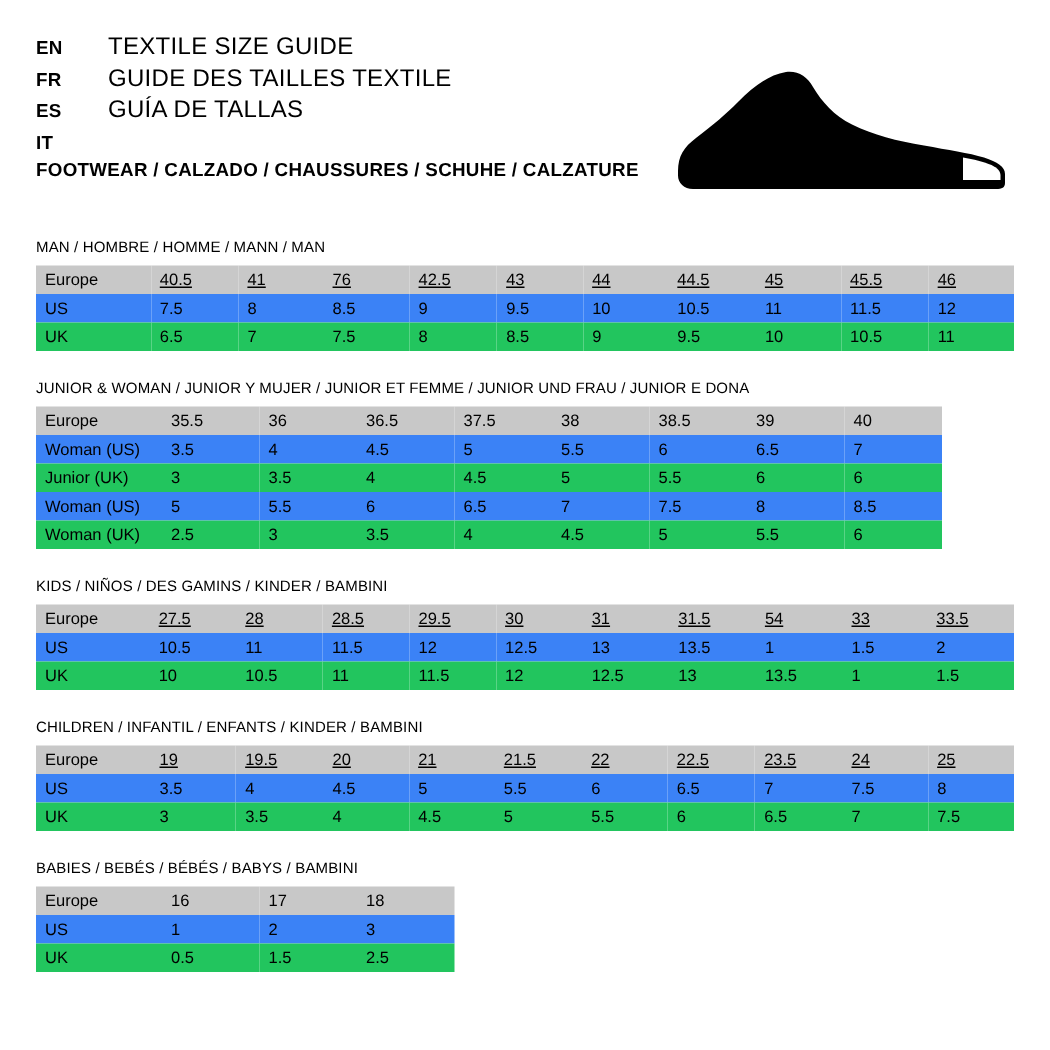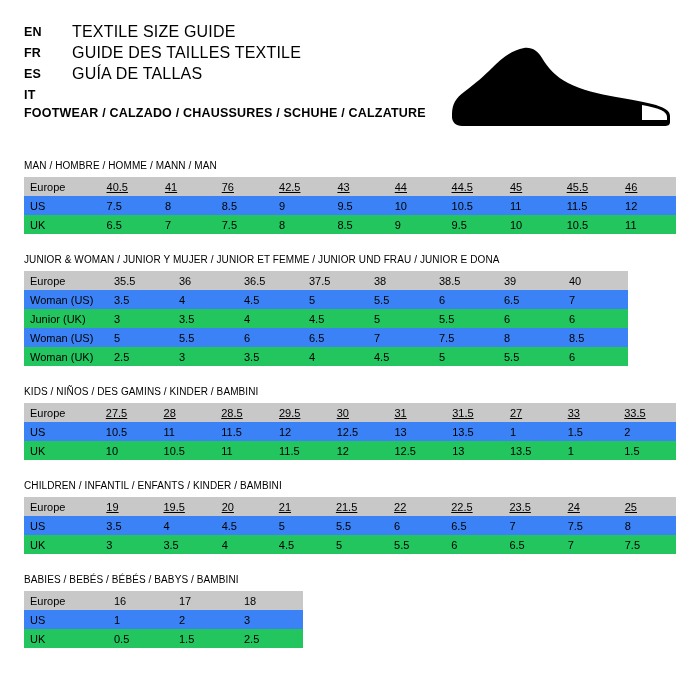--- a/index.html
+++ b/index.html
@@ -254,21 +254,21 @@
       <tbody>
         <tr class="row-shaded">
           <td class="w-label">Europe</td>
           <td class="w-cell10">27.5</td>
           <td class="w-cell10">28</td>
           <td class="w-cell10">28.5</td>
           <td class="w-cell10">29.5</td>
           <td class="w-cell10">30</td>
           <td class="w-cell10">31</td>
           <td class="w-cell10">31.5</td>
-          <td class="w-cell10">27</td>
+          <td class="w-cell10">54</td>
           <td class="w-cell10">33</td>
           <td class="w-cell10">33.5</td>
         </tr>
         <tr class="row-plain">
           <td class="w-label">US</td>
           <td>10.5</td>
           <td>11</td>
           <td>11.5</td>
           <td>12</td>
           <td>12.5</td>

